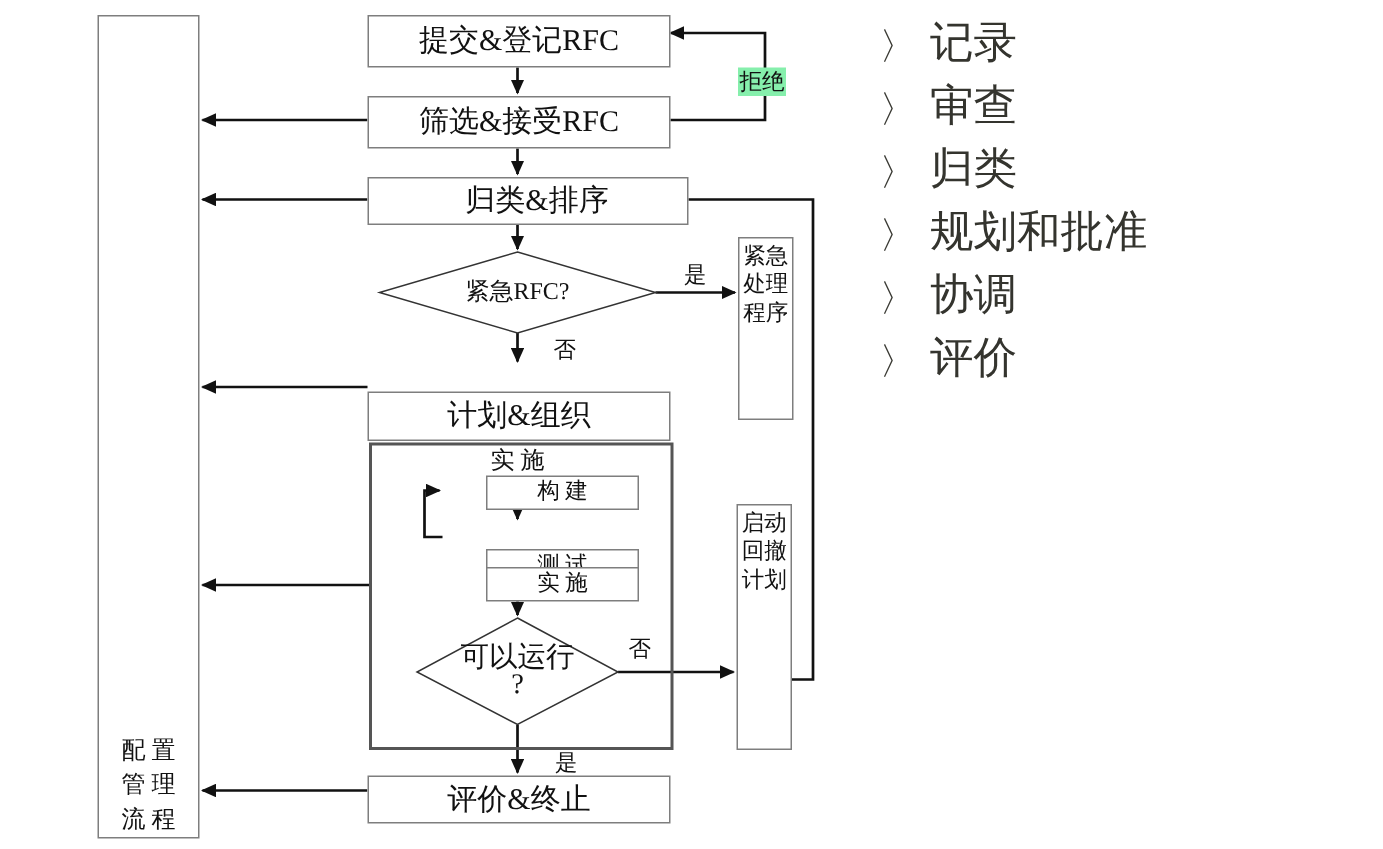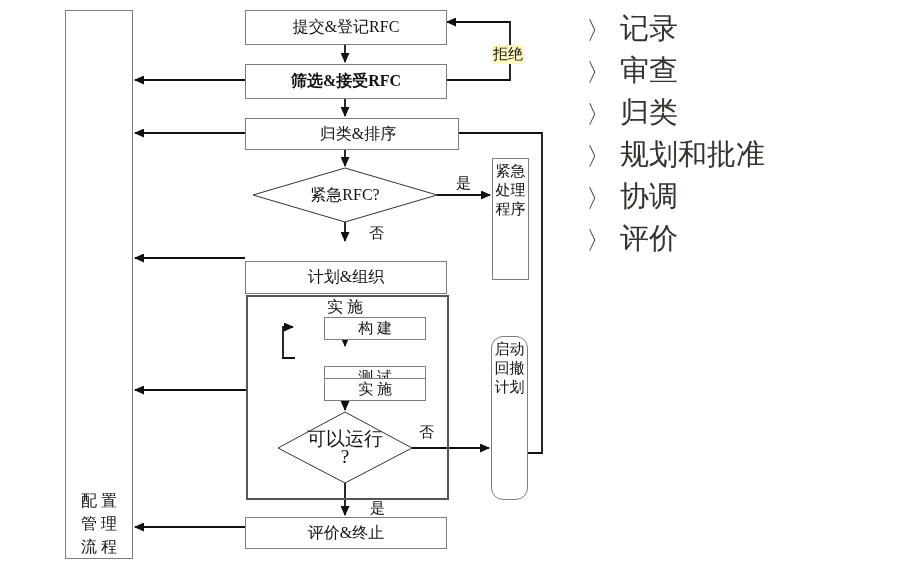--- a/index.html
+++ b/index.html
@@ -1,31 +1,31 @@
 <!DOCTYPE html>
 <html><head>
 <meta charset="utf-8">
 <style>
   html,body{margin:0;padding:0;background:#fff;}
   .canvas{position:relative;width:922px;height:566px;background:#ffffff;overflow:hidden;
           font-family:"Liberation Serif","DejaVu Serif",serif;color:#111111;}
   svg.connectors{position:absolute;left:0;top:0;z-index:1;}
   .box{position:absolute;z-index:2;background:#ffffff;border:1px solid #7e7e7e;
-       display:flex;align-items:center;justify-content:center;font-size:16px;line-height:1.15;}
+       display:flex;align-items:center;justify-content:center;font-size:20px;line-height:1.15;}
   .tallbox{align-items:flex-end;padding-top:10px;line-height:23px;font-size:16px;}
   .bigbox{background:transparent;border:2px solid #555555;z-index:1;}
   .innerbox{font-size:15px;margin-left:29px;}
   .sidebox{align-items:flex-start;padding-top:3px;font-size:15px;line-height:19px;}
   .preline{white-space:pre-line;text-align:center;}
   .dtext{position:absolute;z-index:2;display:flex;align-items:center;justify-content:center;
          font-size:16px;line-height:18px;}
   .title-float{position:absolute;z-index:2;display:flex;align-items:center;justify-content:center;
          font-size:16px;}
   .lbl{position:absolute;z-index:3;font-size:15px;color:#111111;}
-  .lbl-bg{background:#fef9c3;padding:0 1px;}
+  .lbl-bg{background:#86efac;padding:0 1px;}
   .menu{position:absolute;left:586px;top:8px;z-index:2;}
   .menu-item{display:flex;align-items:center;height:42px;font-size:29px;color:#34342e;}
   .menu-item .bullet{font-size:25px;margin-right:9px;position:relative;top:1px;color:#3b3b35;}
 </style>
 </head>
 <body>
 
 <div class="canvas">
 
   <svg class="connectors" width="922" height="566" viewBox="0 0 922 566">
@@ -61,21 +61,21 @@
 
   <div class="box tallbox" style="left:65px;top:10px;width:66px;height:537px;">
     <span class="preline">配 置
 管 理
 流 程</span>
   </div>
 
   <div class="box" style="left:245px;top:10px;width:200px;height:33px;">
     <span>提交&amp;登记RFC</span>
   </div>
-  <div class="box" style="left:245px;top:64px;width:200px;height:33px;font-weight:bold;">
+  <div class="box" style="left:245px;top:64px;width:200px;height:33px;">
     <span>筛选&amp;接受RFC</span>
   </div>
   <div class="box" style="left:245px;top:118px;width:200px;height:30px;padding-left:12px;">
     <span>归类&amp;排序</span>
   </div>
   <div class="box" style="left:245px;top:261px;width:200px;height:31px;justify-content:center;">
     <span>计划&amp;组织</span>
   </div>
 
   <div class="box bigbox" style="left:246px;top:295px;width:199px;height:201px;"></div>
@@ -94,21 +94,21 @@
 
   <div class="box" style="left:245px;top:517px;width:200px;height:30px;">
     <span>评价&amp;终止</span>
   </div>
 
   <div class="box sidebox" style="left:492px;top:158px;width:35px;height:117px;">
     <span class="preline">紧急
 处理
 程序</span>
   </div>
-  <div class="box sidebox" style="left:491px;top:336px;width:35px;height:159px;border-radius:12px;">
+  <div class="box sidebox" style="left:491px;top:336px;width:35px;height:159px;">
     <span class="preline">启动
 回撤
 计划</span>
   </div>
 
   <div class="dtext" style="left:253px;top:168px;width:184px;height:54px;">
     <span>紧急RFC?</span>
   </div>
   <div class="dtext" style="left:278px;top:412px;width:134px;height:71px;font-size:19px;">
     <span class="preline">可以运行

